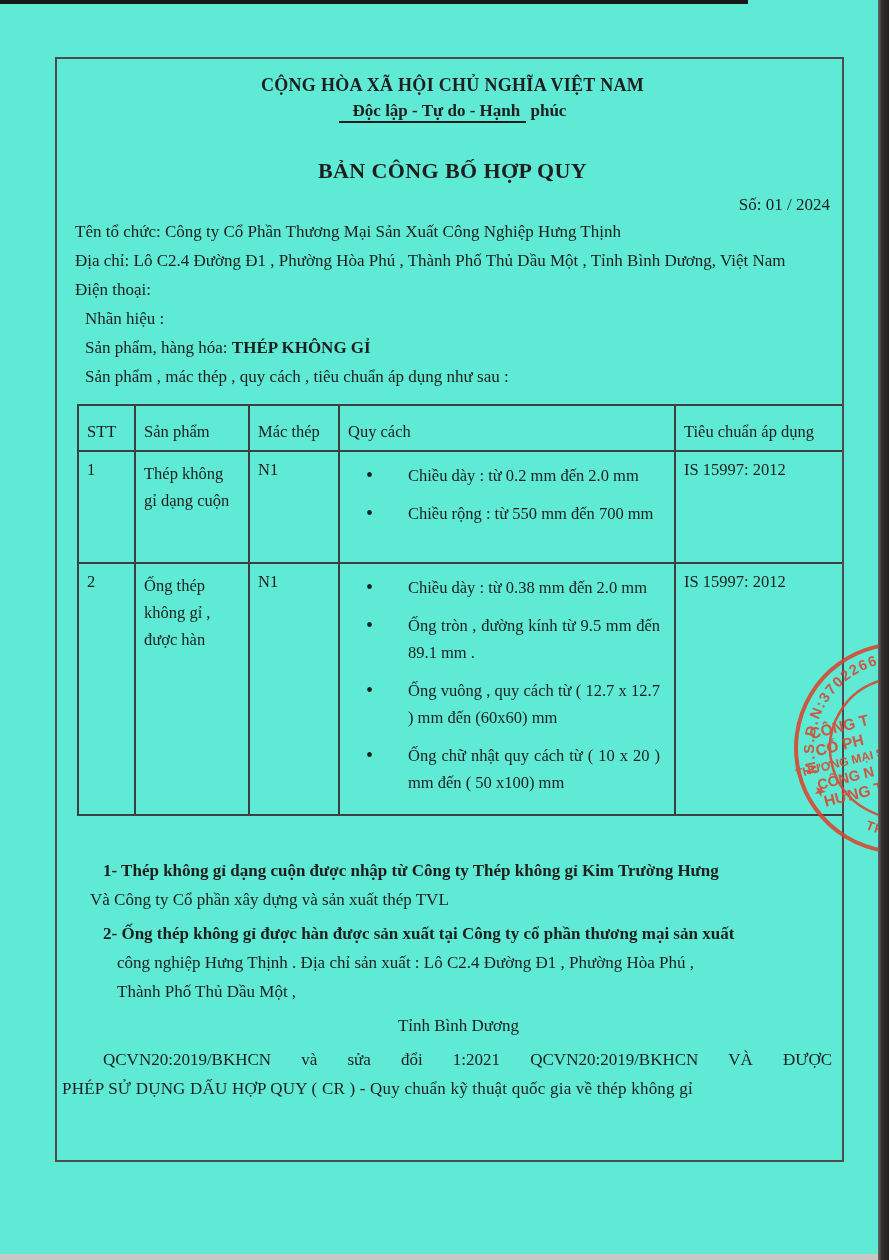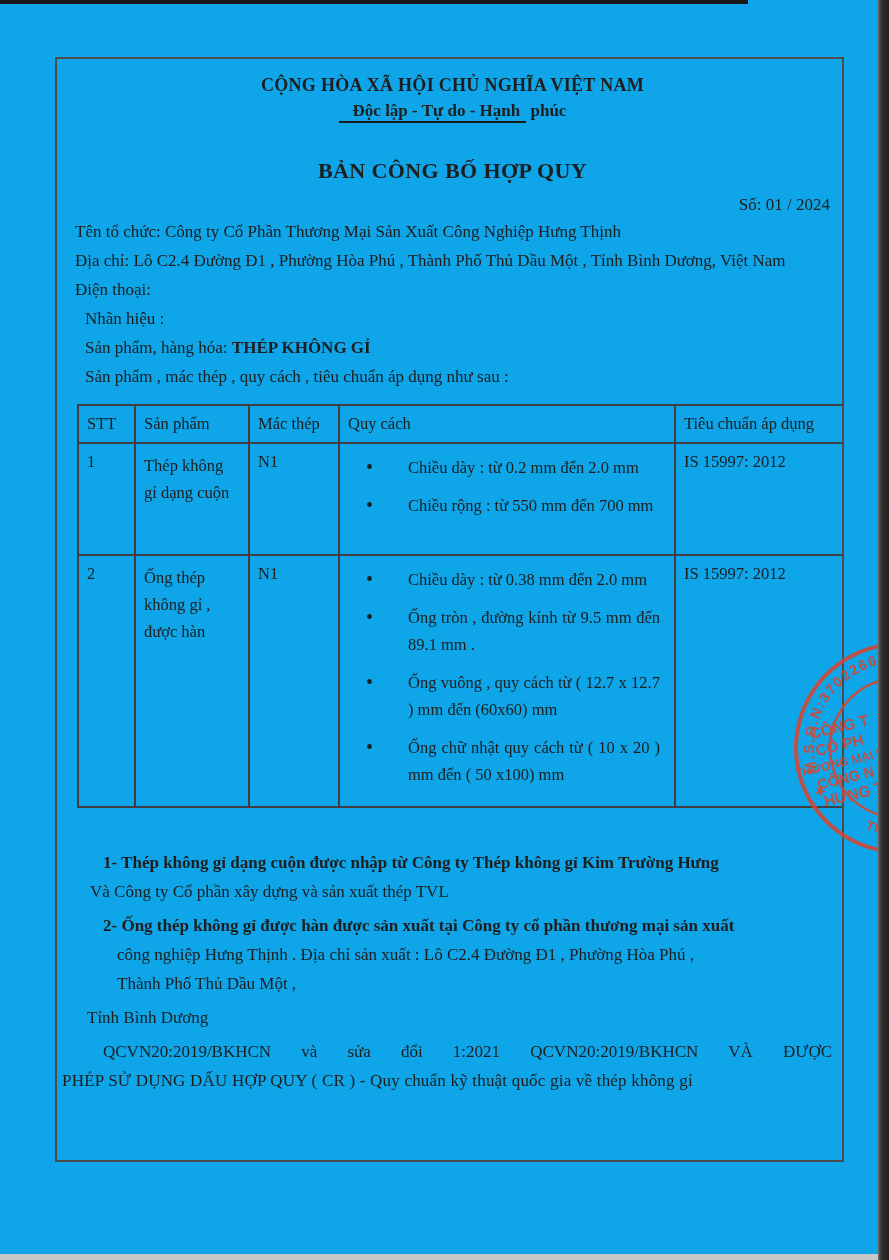--- a/index.html
+++ b/index.html
@@ -1,20 +1,20 @@
 <!DOCTYPE html>
 <html lang="vi"><head>
 <meta charset="utf-8">
 <style>
   html,body{margin:0;padding:0;background:#e9e9e9;}
   .page{
     position:relative;
     width:889px;height:1260px;
     margin:0 auto;
-    background:#0ea5e9;
+    background:#5eead4;
     overflow:hidden;
     font-family:"Liberation Serif","DejaVu Serif",serif;
     color:#1e1e1e;
   }
   
   .scan-top{position:absolute;left:0;top:0;width:748px;height:4px;background:#181818;}
   .scan-right{position:absolute;right:0;top:0;width:11px;height:1260px;background:linear-gradient(to right,#6b6a66,#2f2e2b 35%,#232220);z-index:9;}
   .scan-bottom{position:absolute;left:0;bottom:0;width:889px;height:6px;background:#c7c7c5;}
 
   .frame{
@@ -45,21 +45,21 @@
     table-layout:fixed;
     font-size:16.5px;
   }
   table.spec th,table.spec td{
     border:2px solid #3f3f3f;
     vertical-align:top;
     padding:8px 8px 6px 8px;
     font-weight:normal;
     text-align:left;
   }
-  table.spec th{height:28px;vertical-align:middle;padding-top:4px;padding-bottom:4px;}
+  table.spec th{height:28px;vertical-align:middle;padding-top:12px;padding-bottom:4px;}
   th.c-stt,td.c-stt{text-align:center;padding-left:2px;padding-right:2px;}
   td.c-sp{text-align:justify;line-height:27px;}
   td.c-mt{text-align:center;}
   td.c-qc{padding-left:4px;}
   ul.qc-list{list-style:none;margin:2px 0 0 0;padding:0;}
   ul.qc-list li{
     position:relative;
     padding-left:60px;
     margin-bottom:11px;
     line-height:27px;
@@ -72,21 +72,21 @@
     font-size:20px;line-height:27px;
   }
   .row-1 td{height:96px;}
   .row-2 td{height:236px;}
 
   .notes{margin-top:40px;font-size:17px;}
   .notes div{line-height:29px;margin-top:5px;}
   .nl-28{margin-left:28px;font-weight:bold;}
   .nl-15{margin-left:15px;margin-top:0 !important;}
   .nl-42{margin-left:42px;margin-top:0 !important;}
-  .nl-12{margin-left:12px;}
+  .nl-12{margin-left:12px;text-align:center;}
   .final-1{margin-left:28px;margin-right:-2px;text-align:justify;text-align-last:justify;}
   .final-2{margin-left:-13px;margin-top:0 !important;letter-spacing:.2px;}
 
   
   .stamp{position:absolute;left:780px;top:628px;width:240px;height:240px;z-index:4;opacity:.88;}
   .stamp *{font-family:"Liberation Sans","DejaVu Sans",sans-serif;}
   .st-stroke{fill:none;stroke:#d9452f;}
   .st-text{fill:#d9452f;font-weight:bold;}
 </style>
 </head>

